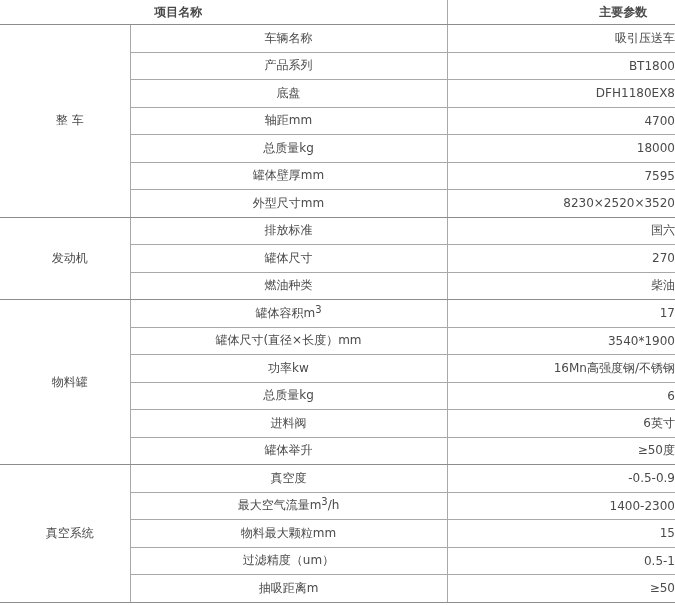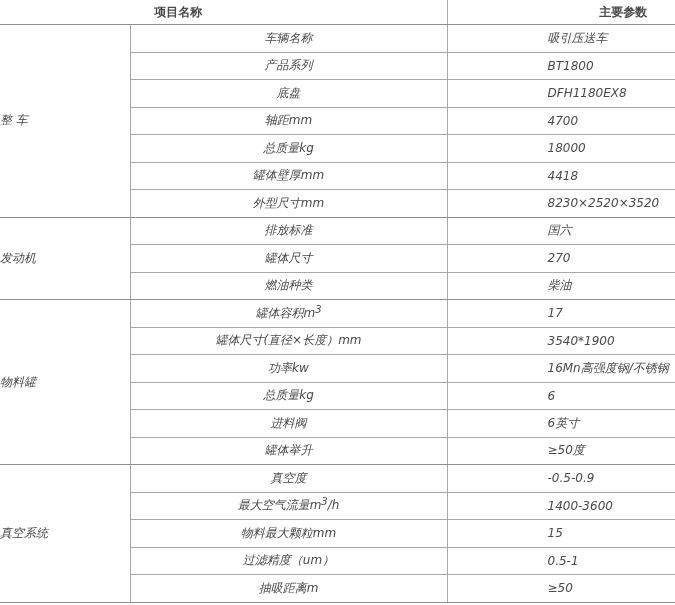--- a/index.html
+++ b/index.html
@@ -13,32 +13,32 @@
     font-family:"DejaVu Sans","Liberation Sans",sans-serif;
     font-size:12px;color:var(--text);
   }
   table.spec{
     border-collapse:collapse;table-layout:fixed;width:675px;
   }
   th,td{padding:0;vertical-align:middle;font-weight:normal;}
   tr.hdr th{height:24px;border-bottom:1px solid var(--border-dark);font-weight:bold;}
   .hdr-left{text-align:center;padding-right:90px;}
   .hdr-right{text-align:center;padding-left:124px;border-left:1px solid var(--border);white-space:nowrap;margin-top:12px;}
-  td{height:26.5px;font-style:italic;}
+  td{height:26.5px;}
   td.cat{
-    text-align:left;padding-left:0;
+    text-align:center;padding-left:10px;
     border-right:1px solid var(--border);
     border-bottom:1px solid var(--border-dark);
     white-space:nowrap;
   }
   td.item{
     text-align:center;border-bottom:1px solid var(--border);white-space:nowrap;
   }
   td.val{
-    text-align:left;padding-left:100px;
+    text-align:right;padding-left:100px;
     border-bottom:1px solid var(--border);
     border-left:1px solid var(--border);
     white-space:nowrap;
   }
   tr.sec-end td.item, tr.sec-end td.val{border-bottom:1px solid var(--border-dark);}
   sup{font-size:10px;line-height:0;vertical-align:4px;}
 </style>
 </head>
 <body>
 
@@ -71,21 +71,21 @@
       <tr>
         <td class="item">轴距mm</td>
         <td class="val">4700</td>
       </tr>
       <tr>
         <td class="item">总质量kg</td>
         <td class="val">18000</td>
       </tr>
       <tr>
         <td class="item">罐体壁厚mm</td>
-        <td class="val">4418</td>
+        <td class="val">7595</td>
       </tr>
       <tr class="sec-end">
         <td class="item">外型尺寸mm</td>
         <td class="val">8230×2520×3520</td>
       </tr>
       <tr>
         <td class="cat" rowspan="3">发动机</td>
         <td class="item">排放标准</td>
         <td class="val">国六</td>
       </tr>
@@ -122,21 +122,21 @@
         <td class="item">罐体举升</td>
         <td class="val">≥50度</td>
       </tr>
       <tr>
         <td class="cat" rowspan="5">真空系统</td>
         <td class="item">真空度</td>
         <td class="val">-0.5-0.9</td>
       </tr>
       <tr>
         <td class="item">最大空气流量m<sup>3</sup>/h</td>
-        <td class="val">1400-3600</td>
+        <td class="val">1400-2300</td>
       </tr>
       <tr>
         <td class="item">物料最大颗粒mm</td>
         <td class="val">15</td>
       </tr>
       <tr>
         <td class="item">过滤精度（um）</td>
         <td class="val">0.5-1</td>
       </tr>
       <tr class="sec-end">

